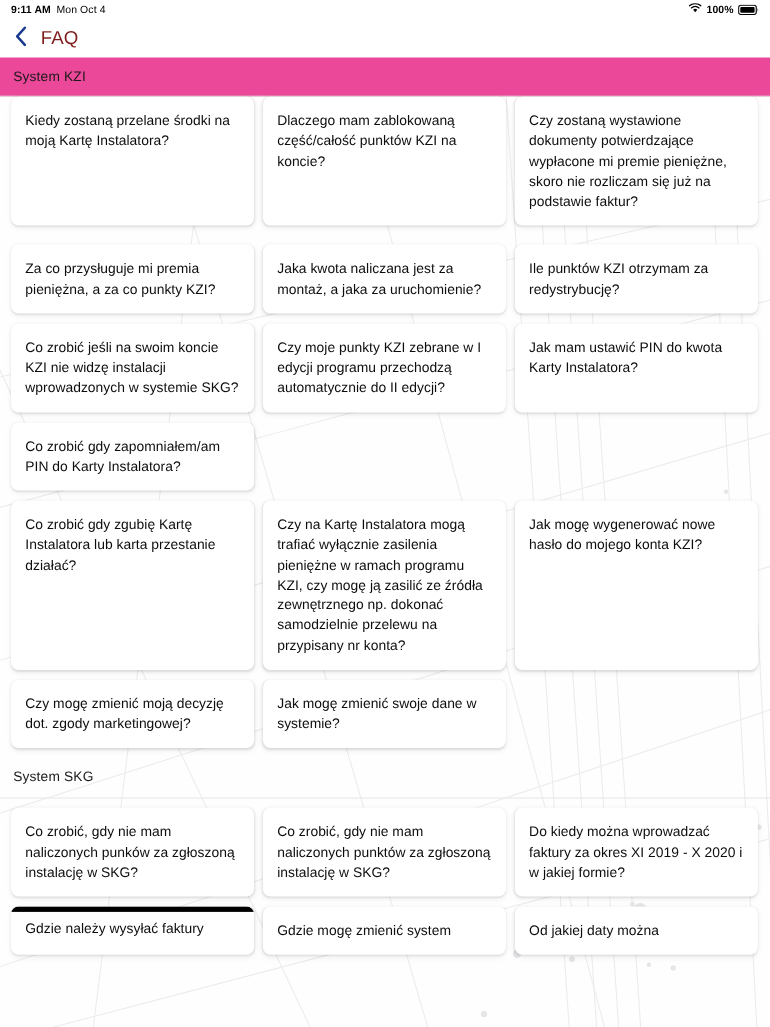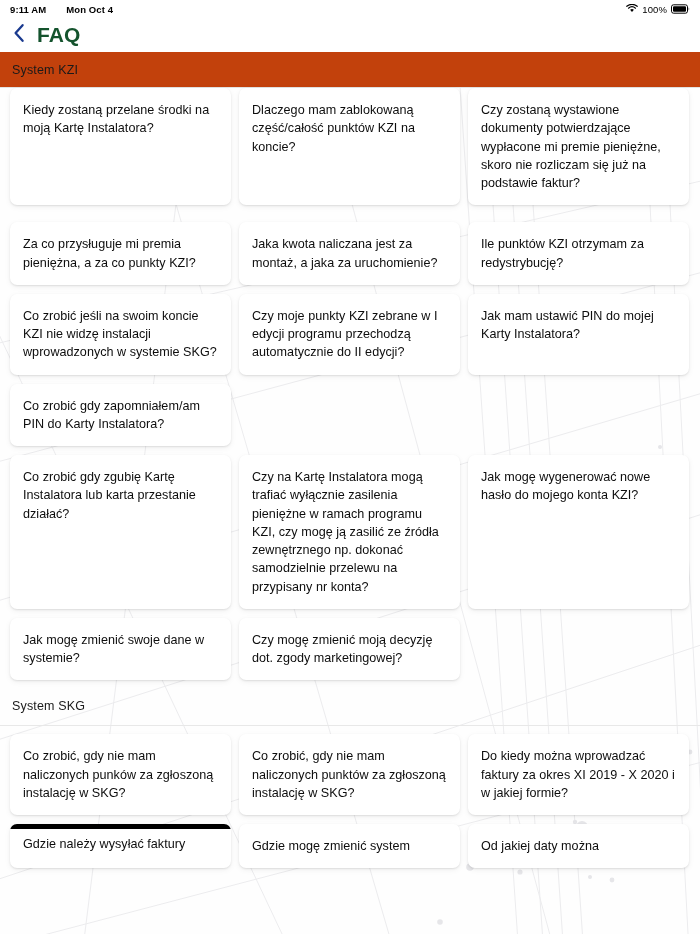--- a/index.html
+++ b/index.html
@@ -31,31 +31,31 @@
     z-index: 30;
     height: 18px;
     background: #ffffff;
     display: flex;
     align-items: center;
     padding: 0 10px;
     font-size: 9.5px;
     letter-spacing: 0.1px;
     color: #000;
   }
-  .status-left { display: flex; align-items: center; gap: 20px; }
+  .status-left { display: flex; align-items: center; gap: 5px; }
   .status-time { font-weight: 600; }
-  .status-date { font-weight: 700; }
+  .status-date { font-weight: 400; }
   .status-right {
     margin-left: auto;
     display: flex;
     align-items: center;
     gap: 4px;
   }
   .wifi-icon { display: block; }
-  .battery-pct { font-weight: 400; font-size: 9.5px; }
+  .battery-pct { font-weight: 700; font-size: 9.5px; }
   .battery-icon { display: flex; align-items: center; }
 
   
   .nav-bar {
     position: relative;
     z-index: 30;
     height: 34px;
     background: #ffffff;
     display: flex;
     align-items: center;
@@ -64,23 +64,23 @@
   }
   .back-btn {
     display: flex;
     align-items: center;
     justify-content: center;
     width: 18px;
     height: 22px;
     cursor: pointer;
   }
   .nav-title {
-    font-size: 21px;
-    font-weight: 700;
-    color: #14532d;
+    font-size: 17px;
+    font-weight: 400;
+    color: #7f1d1d;
     letter-spacing: 0.1px;
   }
 
   
   .content {
     position: relative;
     width: 700px;
     height: 882px;
     overflow: hidden;
     background: #fefefe;
@@ -100,21 +100,21 @@
   }
 
   
   .section-header {
     padding: 10px 12px 12px;
     font-size: 12.5px;
     color: #1a1a1a;
     letter-spacing: 0.15px;
   }
   .section-header.solid {
-    background: #c2410c;
+    background: #ec4899;
     border-bottom: 1px solid #e3e3e3;
     padding: 11px 12px 10px;
   }
   .section-header.transparent {
     background: transparent;
     border-bottom: 1px solid #e8e8e8;
   }
 
   .faq-card {
     background: #ffffff;
@@ -263,21 +263,21 @@
       </div>
 
       <div class="row-wrap">
         <div class="cell">
           <div class="faq-card">Co zrobić jeśli na swoim koncie KZI nie widzę instalacji wprowadzonych w systemie SKG?</div>
         </div>
         <div class="cell">
           <div class="faq-card">Czy moje punkty KZI zebrane w I edycji programu przechodzą automatycznie do II edycji?</div>
         </div>
         <div class="cell">
-          <div class="faq-card">Jak mam ustawić PIN do mojej Karty Instalatora?</div>
+          <div class="faq-card">Jak mam ustawić PIN do kwota Karty Instalatora?</div>
         </div>
       </div>
 
       <div class="row-wrap">
         <div class="cell">
           <div class="faq-card">Co zrobić gdy zapomniałem/am PIN do Karty Instalatora?</div>
         </div>
       </div>
 
       <div class="row-wrap">
@@ -287,24 +287,24 @@
         <div class="cell">
           <div class="faq-card">Czy na Kartę Instalatora mogą trafiać wyłącznie zasilenia pieniężne w ramach programu KZI, czy mogę ją zasilić ze źródła zewnętrznego np. dokonać samodzielnie przelewu na przypisany nr konta?</div>
         </div>
         <div class="cell">
           <div class="faq-card">Jak mogę wygenerować nowe hasło do mojego konta KZI?</div>
         </div>
       </div>
 
       <div class="row-wrap">
         <div class="cell">
+          <div class="faq-card">Czy mogę zmienić moją decyzję dot. zgody marketingowej?</div>
+        </div>
+        <div class="cell">
           <div class="faq-card">Jak mogę zmienić swoje dane w systemie?</div>
-        </div>
-        <div class="cell">
-          <div class="faq-card">Czy mogę zmienić moją decyzję dot. zgody marketingowej?</div>
         </div>
         <div class="cell empty"></div>
       </div>
 
       <div class="section-header transparent">System SKG</div>
 
       <div class="row-wrap" style="padding-top:8px;">
         <div class="cell">
           <div class="faq-card">Co zrobić, gdy nie mam naliczonych punków za zgłoszoną instalację w SKG?</div>
         </div>

